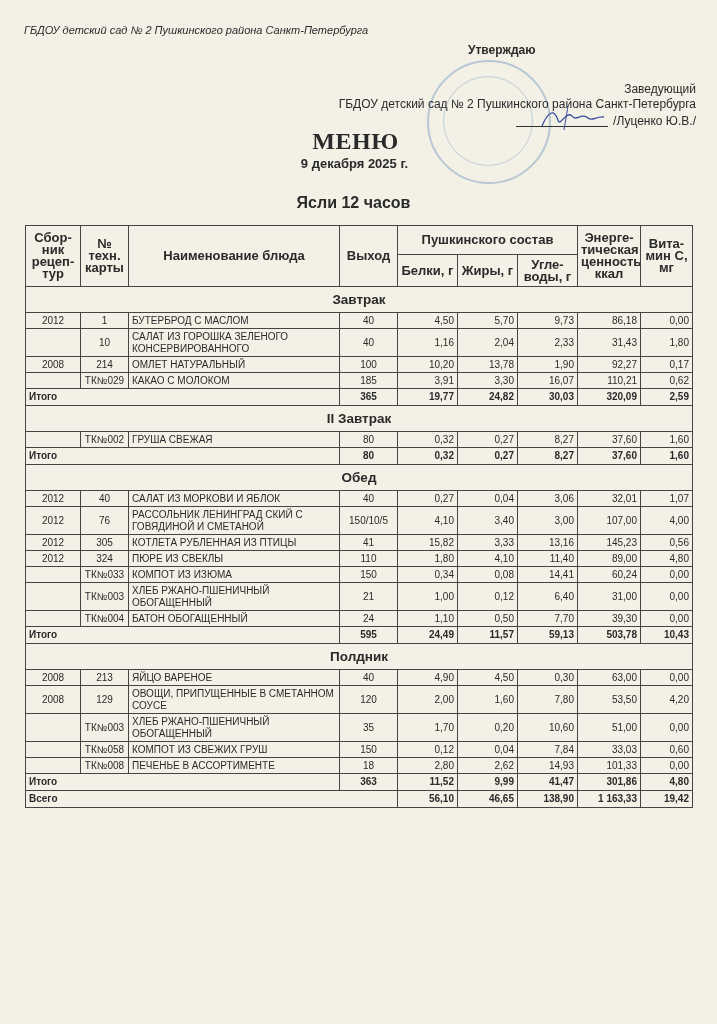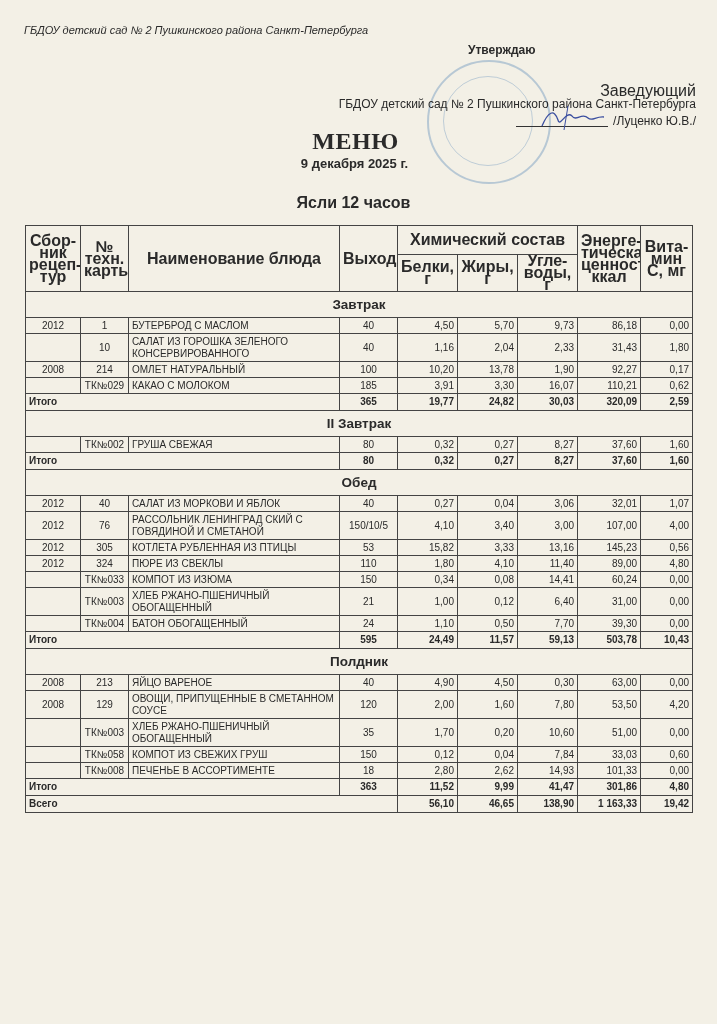--- a/index.html
+++ b/index.html
@@ -4,21 +4,21 @@
 <style>
   html, body { margin:0; padding:0; }
   body {
     width:717px; height:1024px; position:relative; overflow:hidden;
     background:#f3f0e6;
     font-family:"Liberation Sans", sans-serif;
     color:#2a2a2a;
   }
   .org-top { position:absolute; left:24px; top:24px; font-size:11px; font-style:italic; }
   .approve { position:absolute; left:468px; top:43px; font-size:12px; font-weight:bold; }
-  .head-pos { position:absolute; right:21px; top:82px; font-size:16px; text-align:right; }
+  .head-pos { position:absolute; right:21px; top:82px; font-size:12px; text-align:right; }
   .head-org { position:absolute; right:21px; top:97px; font-size:12px; text-align:right; }
   .sign-line { position:absolute; left:516px; top:126px; width:92px; border-bottom:1px solid #333; }
   .head-name { position:absolute; right:21px; top:114px; font-size:12px; }
   .stamp {
     position:absolute; left:427px; top:60px; width:120px; height:120px;
     border:2px solid rgba(110,150,190,0.45); border-radius:50%;
   }
   .stamp::after {
     content:""; position:absolute; left:14px; top:14px; width:88px; height:88px;
     border:1.5px solid rgba(110,150,190,0.4); border-radius:50%;
@@ -31,21 +31,21 @@
   .t-date { top:156px; left:-4px; font-weight:bold; font-size:13px; }
   .t-group { top:194px; left:-5px; font-weight:bold; font-size:16px; }
 
   table.menu {
     position:absolute; left:25px; top:225px; width:667px;
     border-collapse:collapse; table-layout:fixed; font-size:10px;
   }
   table.menu td, table.menu th {
     border:1px solid #444; padding:0 3px; line-height:12px; overflow:hidden;
   }
-  table.menu th { font-weight:bold; text-align:center; font-size:16px; }
+  table.menu th { font-weight:bold; text-align:center; font-size:13px; }
   .num { text-align:right; }
   .ctr { text-align:center; }
   .sec td { text-align:center; font-weight:bold; font-size:13.5px; height:25px; }
   .tot td { font-weight:bold; height:16px; }
   tr.r1 td { height:15px; }
   tr.r2 td { height:27px; }
 </style>
 </head>
 <body>
 
@@ -76,21 +76,21 @@
       <col style="width:60px">
       <col style="width:63px">
       <col style="width:52px">
   </colgroup>
   <thead>
     <tr style="height:29px">
       <th rowspan="2" style="height:60px">Сбор-ник рецеп-тур</th>
       <th rowspan="2">№ техн. карты</th>
       <th rowspan="2">Наименование блюда</th>
       <th rowspan="2">Выход</th>
-      <th colspan="3">Химический состав</th>
+      <th colspan="3">Пушкинского состав</th>
       <th rowspan="2">Энерге-тическая ценность, ккал</th>
       <th rowspan="2">Вита-мин С, мг</th>
     </tr>
     <tr style="height:31px">
       <th>Белки, г</th>
       <th>Жиры, г</th>
       <th>Угле-воды, г</th>
     </tr>
   </thead>
   <tbody id="menu-body">
@@ -195,21 +195,21 @@
         <td class="num">4,10</td>
         <td class="num">3,40</td>
         <td class="num">3,00</td>
         <td class="num">107,00</td>
         <td class="num">4,00</td>
       </tr>
       <tr class="r1">
         <td class="ctr">2012</td>
         <td class="ctr">305</td>
         <td>КОТЛЕТА РУБЛЕННАЯ ИЗ ПТИЦЫ</td>
-        <td class="ctr">53</td>
+        <td class="ctr">41</td>
         <td class="num">15,82</td>
         <td class="num">3,33</td>
         <td class="num">13,16</td>
         <td class="num">145,23</td>
         <td class="num">0,56</td>
       </tr>
       <tr class="r1">
         <td class="ctr">2012</td>
         <td class="ctr">324</td>
         <td>ПЮРЕ ИЗ СВЕКЛЫ</td>

